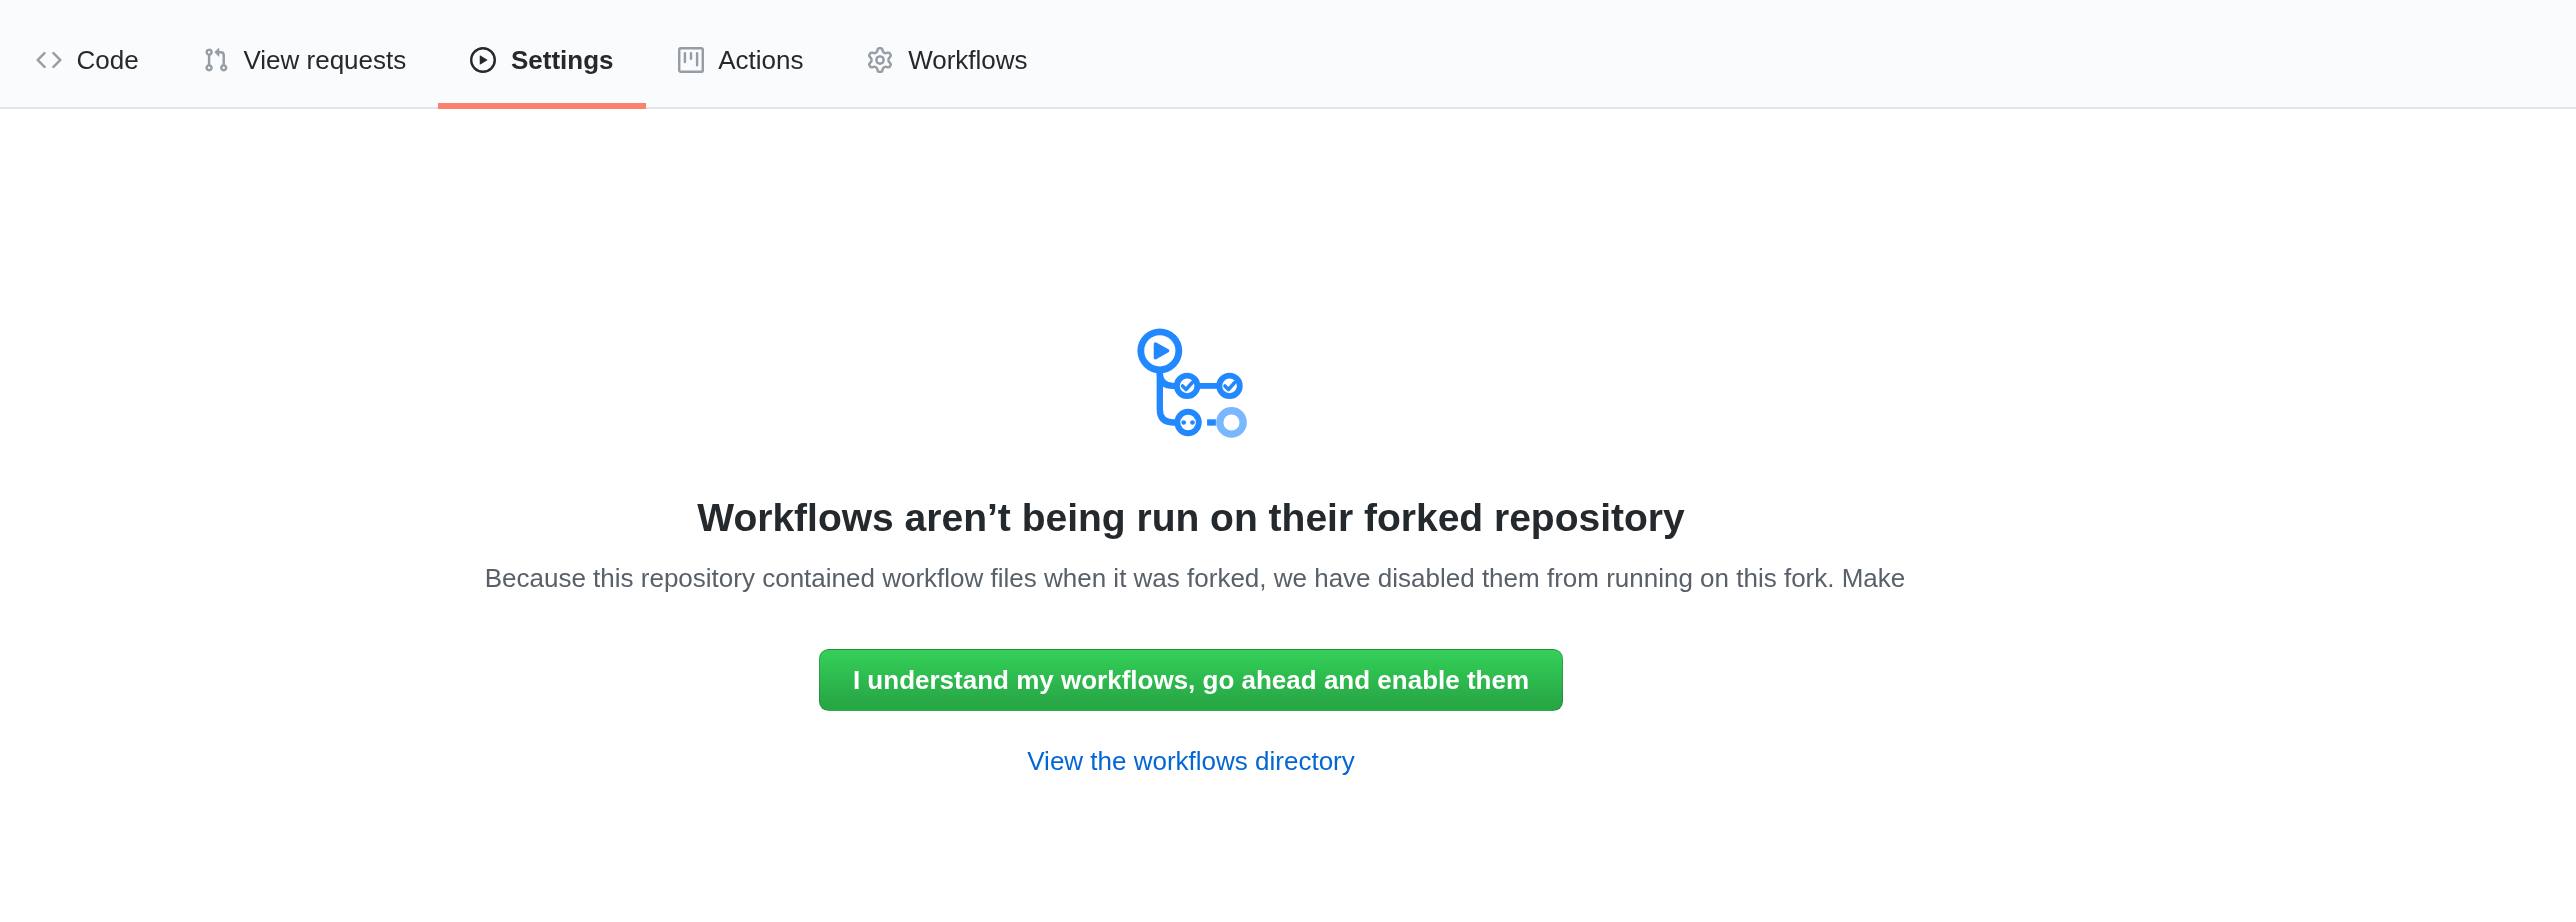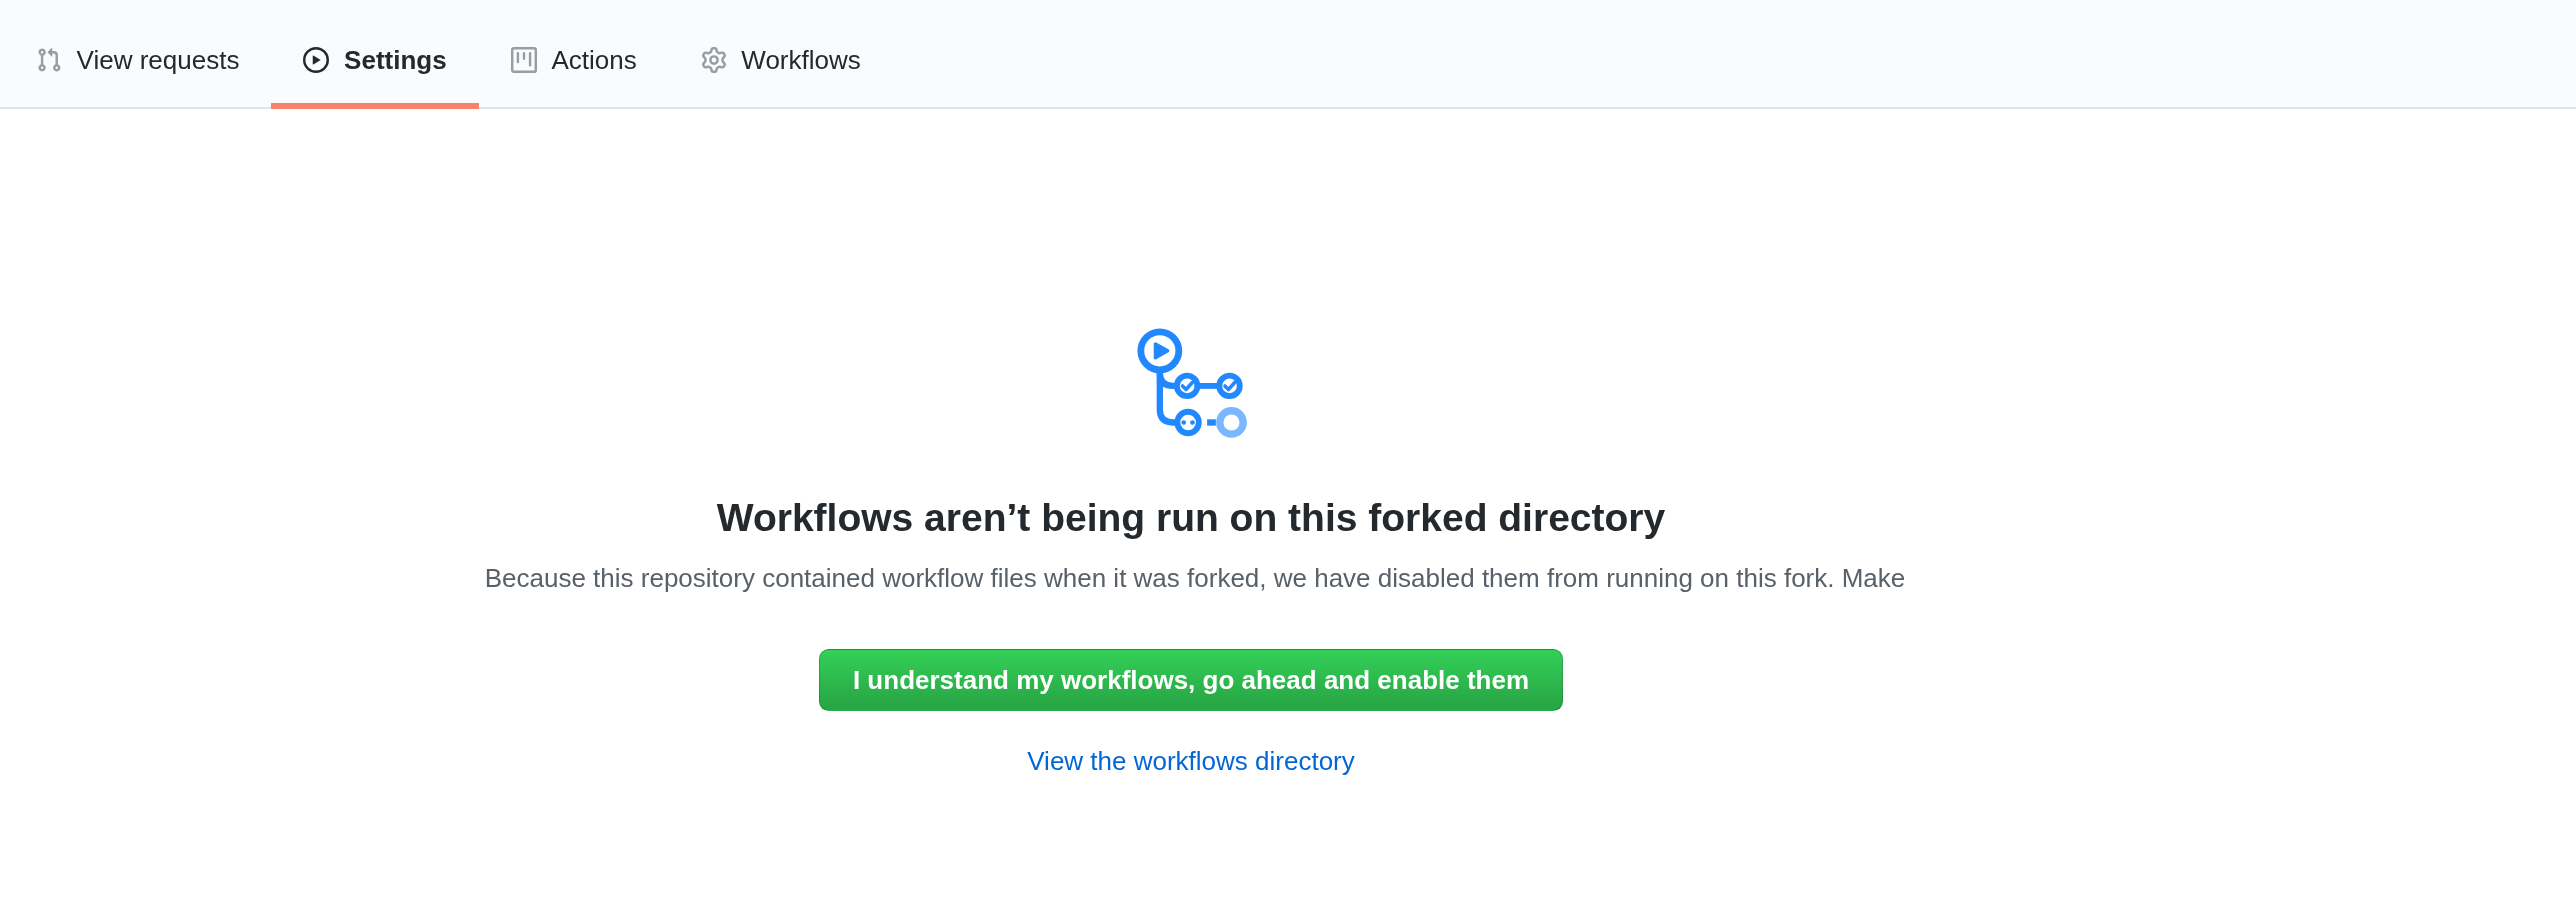--- a/index.html
+++ b/index.html
@@ -92,20 +92,28 @@
     color: #0366d6;
     text-decoration: none;
     cursor: pointer;
   }
 </style>
 </head>
 <body>
 
 <nav class="repo-nav">
 
+  <a class="tab">
+    <span class="ticon">
+      <svg viewBox="0 0 16 16" aria-hidden="true">
+          <path d="M4.72 3.22a.75.75 0 011.06 1.06L2.06 8l3.72 3.72a.75.75 0 11-1.06 1.06L.47 8.53a.75.75 0 010-1.06l4.25-4.25zm6.56 0a.75.75 0 10-1.06 1.06L13.94 8l-3.72 3.72a.75.75 0 101.06 1.06l4.25-4.25a.75.75 0 000-1.06l-4.25-4.25z"></path>
+        </svg>
+    </span>
+    <span>Code</span>
+  </a>
 
   <a class="tab">
     <span class="ticon">
       <svg viewBox="0 0 16 16" aria-hidden="true">
           <path fill-rule="evenodd" d="M7.177 3.073L9.573.677A.25.25 0 0110 .854v4.792a.25.25 0 01-.427.177L7.177 3.427a.25.25 0 010-.354zM3.75 2.5a.75.75 0 100 1.5.75.75 0 000-1.5zm-2.25.75a2.25 2.25 0 113 2.122v5.256a2.251 2.251 0 11-1.5 0V5.372A2.25 2.25 0 011.5 3.25zM11 2.5h-1V4h1a1 1 0 011 1v5.628a2.251 2.251 0 101.5 0V5A2.5 2.5 0 0011 2.5zm1 10.25a.75.75 0 111.5 0 .75.75 0 01-1.5 0zM3.75 12a.75.75 0 100 1.5.75.75 0 000-1.5z"></path>
         </svg>
     </span>
     <span>View requests</span>
   </a>
 
@@ -155,21 +163,21 @@
       <circle cx="99" cy="63.5" r="10.5" fill="#ffffff" stroke="#2188ff" stroke-width="6"></circle>
       <path d="M94.3 63.5 l3.6 3.7 l6.4 -7.2" fill="none" stroke="#2188ff" stroke-width="3.6" stroke-linecap="round" stroke-linejoin="round"></path>
 
       <circle cx="56.5" cy="101" r="11" fill="#ffffff" stroke="#2188ff" stroke-width="6"></circle>
       <circle cx="52" cy="101" r="2.4" fill="#2188ff"></circle>
       <circle cx="61" cy="101" r="2.4" fill="#2188ff"></circle>
       <line x1="76" y1="101" x2="85" y2="101" stroke="#2188ff" stroke-width="6.5"></line>
       <circle cx="101" cy="101" r="12" fill="#ffffff" stroke="#79b8ff" stroke-width="7.5"></circle>
     </svg>
 
-    <h2 class="bs-heading">Workflows aren’t being run on this forked directory</h2>
+    <h2 class="bs-heading">Workflows aren’t being run on their forked repository</h2>
 
     <p class="bs-desc">
       <span>Because this repository contained workflow files when it was forked, we have disabled them from running on this fork. Make</span>
     </p>
 
     <button class="enable-btn">I understand my workflows, go ahead and enable them</button>
 
     <div class="workflows-link-row">
       <a class="workflows-link">View the workflows directory</a>
     </div>

